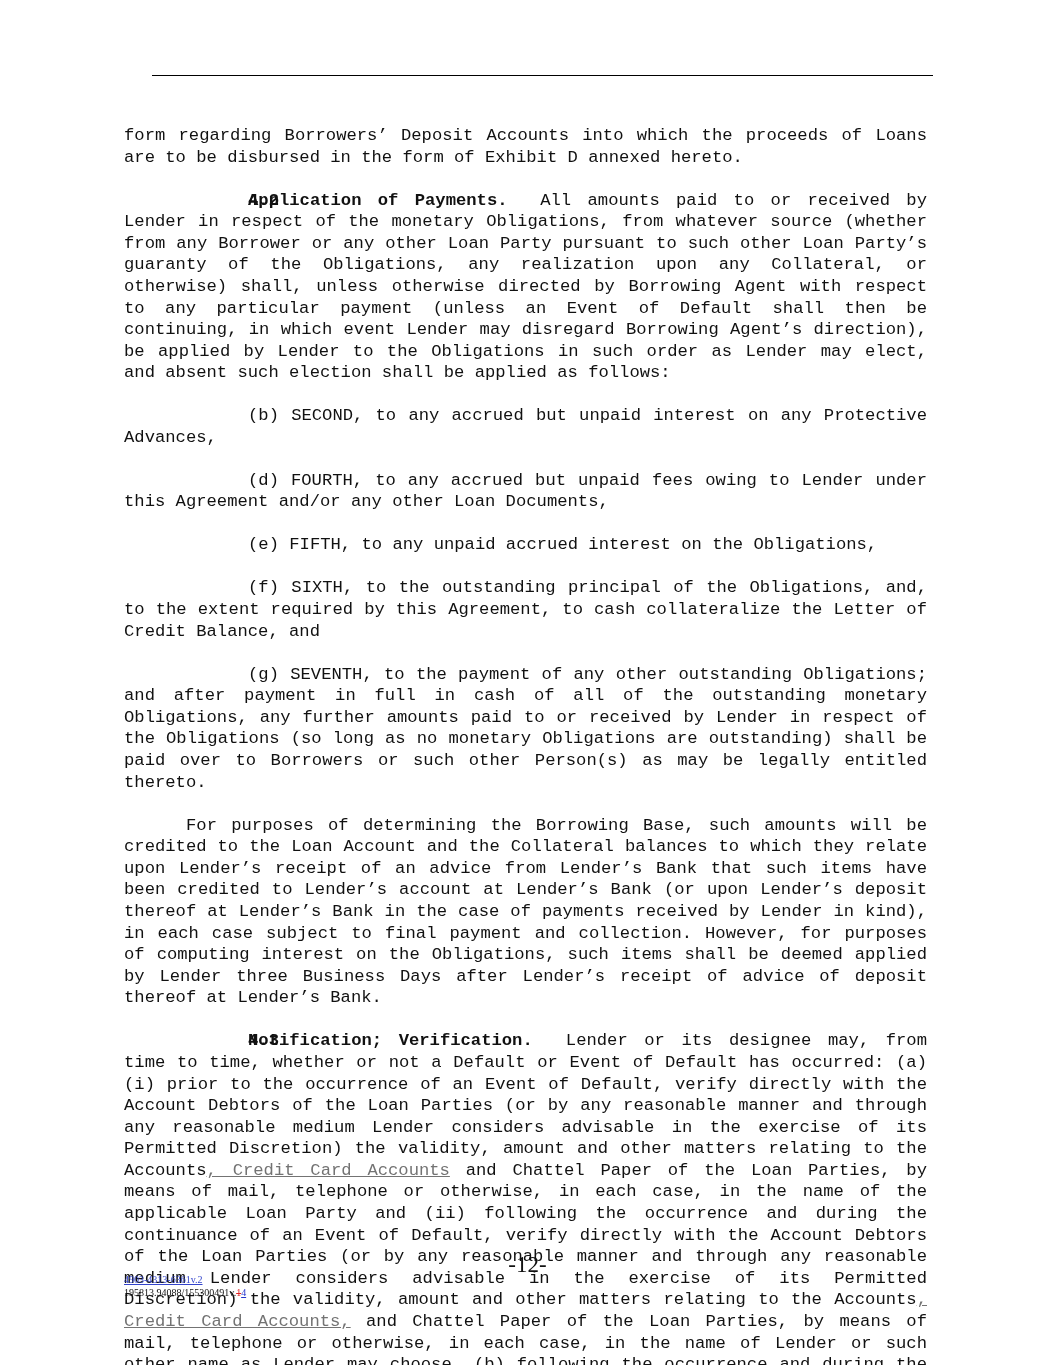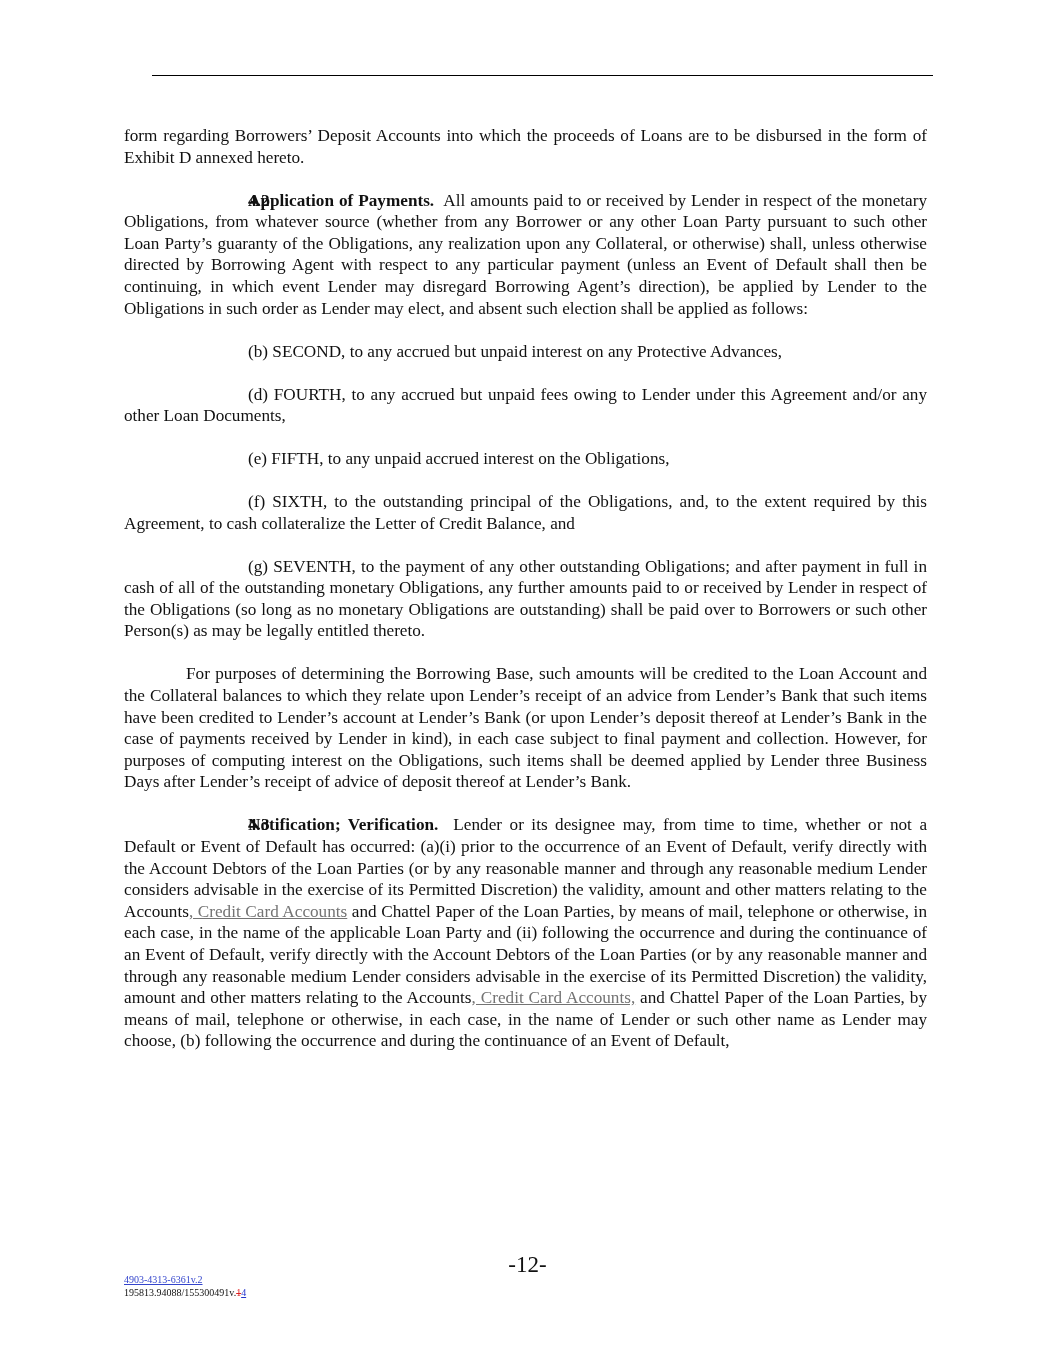--- a/index.html
+++ b/index.html
@@ -27,20 +27,21 @@
       position: absolute;
       left: 124px;
       top: 125px;
       width: 803px;
       font-size: 17.2px;
       line-height: 21.6px;
     }
     .page p {
       margin: 0 0 21.4px 0;
       text-align: justify;
+      font-family: Liberation Mono, monospace;
     }
     .indent1 { text-indent: 62px; }
     .indent2 { text-indent: 124px; }
     .sec-num {
       font-weight: bold;
       display: inline-block;
       width: 62px;
     }
     .sec-title { font-weight: bold; }
     .link {

